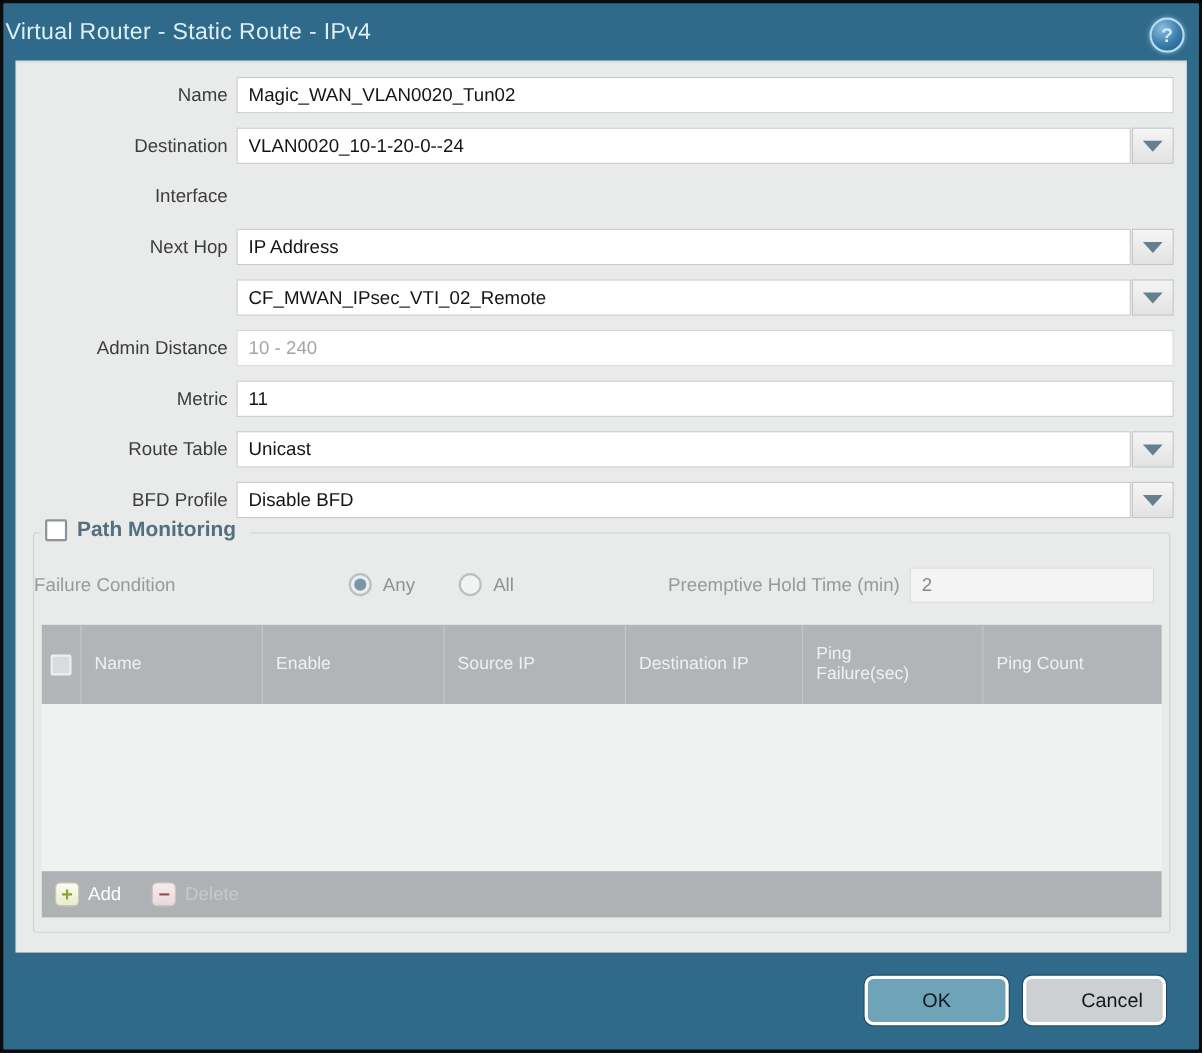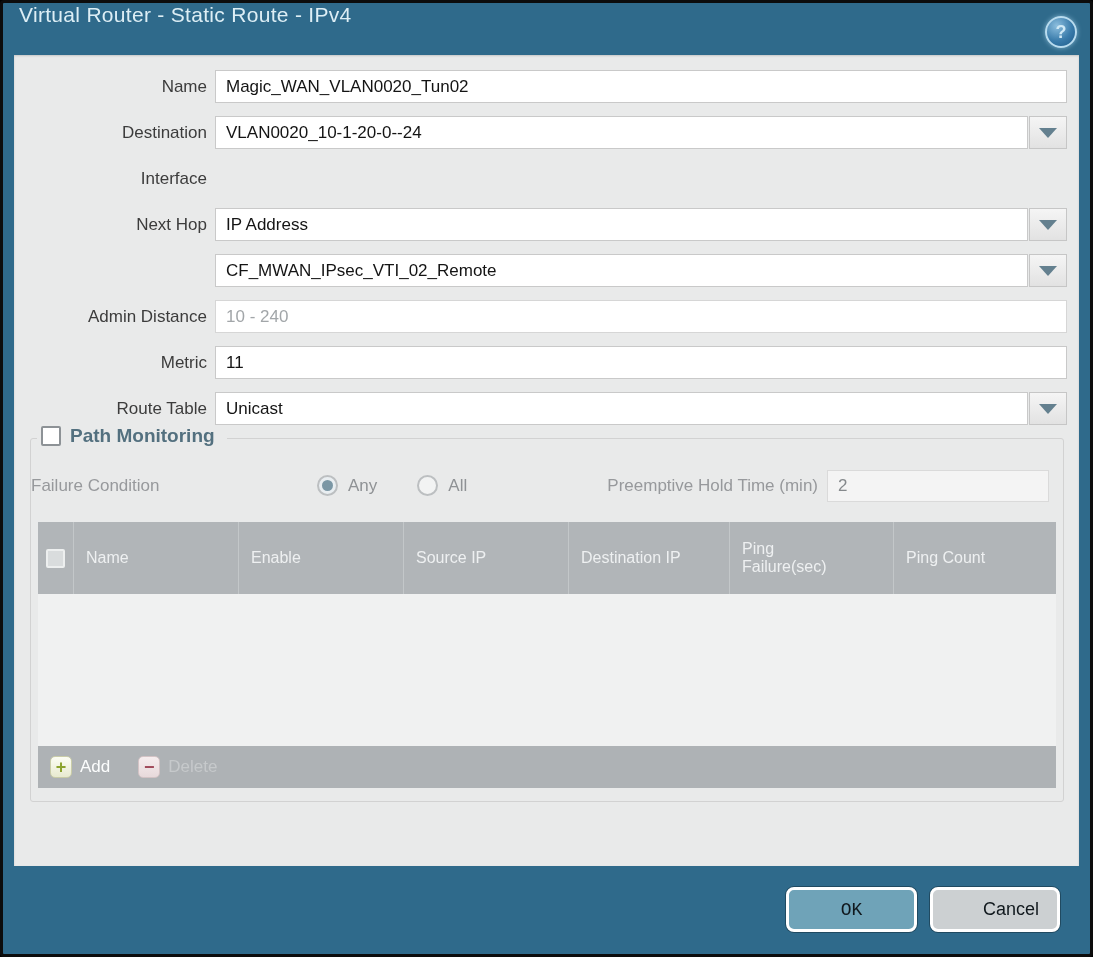--- a/index.html
+++ b/index.html
@@ -1,19 +1,19 @@
 <!DOCTYPE html>
 <html><head>
 <meta charset="utf-8">
 <style>
   html,body{margin:0;padding:0;background:#000;}
   body{width:1093px;height:957px;position:relative;font-family:"Liberation Sans",sans-serif;overflow:hidden;}
   .dialog{position:absolute;inset:0;background:#2f6a8b;border:3px solid #0c0c0c;border-radius:4px;box-sizing:border-box;}
   
-  .titlebar{height:52px;display:flex;align-items:flex-start;padding:0 16px;}
+  .titlebar{height:52px;display:flex;align-items:center;padding:0 2px;}
   .title{color:#ddeef5;font-size:21px;letter-spacing:.3px;}
   .help{position:absolute;top:13px;right:13px;width:32px;height:32px;border-radius:50%;
         background:radial-gradient(circle at 35% 28%, #8cbede 0%, #3a7cab 55%, #1c5a8a 100%);
         border:2px solid #b9dcef;box-shadow:0 0 5px rgba(170,215,240,.65);
         color:#cfe9f6;font-weight:bold;font-size:18px;display:flex;align-items:center;justify-content:center;
         box-sizing:border-box;cursor:pointer;}
   
   .content{position:absolute;left:11px;right:11px;top:52px;bottom:88px;background:#e9eaea;padding-top:15px;
            box-sizing:border-box;overflow:hidden;box-shadow:inset 0 1px 2px rgba(0,0,0,.15);}
   .frow{display:flex;align-items:center;margin:0 12px 13px 0;height:33px;}
@@ -55,21 +55,21 @@
             font-weight:800;font-size:18px;line-height:1;box-sizing:border-box;margin-right:8px;}
   .ic-add{background:linear-gradient(#fcfdf3,#e8ead0);border:1px solid #c9cca8;color:#8ca32e;}
   .ic-del{background:linear-gradient(#f6edee,#e7d9db);border:1px solid #d3c3c5;color:#a04a5a;}
   .tbtn .lbl-add{color:#fcfdfd;font-size:17px;}
   .tbtn .lbl-del{color:#c6c9cb;font-size:17px;}
   
   .btnbar{position:absolute;right:30px;bottom:22px;display:flex;}
   .btn{height:45px;border-radius:8px;border:3px solid #ffffff;font-size:18px;color:#10181d;
        display:flex;align-items:center;justify-content:center;box-sizing:border-box;cursor:pointer;
        box-shadow:0 0 0 1px rgba(0,0,0,.3);font-family:"Liberation Sans",sans-serif;}
-  .btn-ok{width:131px;background:#6fa3b8;margin-right:13px;font-family:Liberation Mono, monospace;}
+  .btn-ok{width:131px;background:#6fa3b8;margin-right:13px;}
   .btn-cancel{width:130px;background:#ccd0d2;padding-left:32px;}
 </style>
 </head>
 <body>
 
 <div class="dialog">
 
   <div class="titlebar">
     <span class="title">Virtual Router - Static Route - IPv4</span>
   </div>
@@ -135,20 +135,29 @@
     <div class="frow">
       <span class="flabel">Route Table</span>
       <div class="fctrl">
         <input class="txt" type="text" value="Unicast" style="">
         <div class="ddbtn">
             <span class="tri"></span>
           </div>
       </div>
     </div>
 
+    <div class="frow">
+      <span class="flabel">BFD Profile</span>
+      <div class="fctrl">
+        <input class="txt" type="text" value="Disable BFD" style="">
+        <div class="ddbtn">
+            <span class="tri"></span>
+          </div>
+      </div>
+    </div>
 
     <div class="pm">
       <div class="pm-legend">
         <span class="pm-checkbox"></span>
         <span class="pm-title">Path Monitoring</span>
       </div>
 
       <div class="pmrow">
         <span class="fc-label">Failure Condition</span>
         <span class="radio sel"></span>

